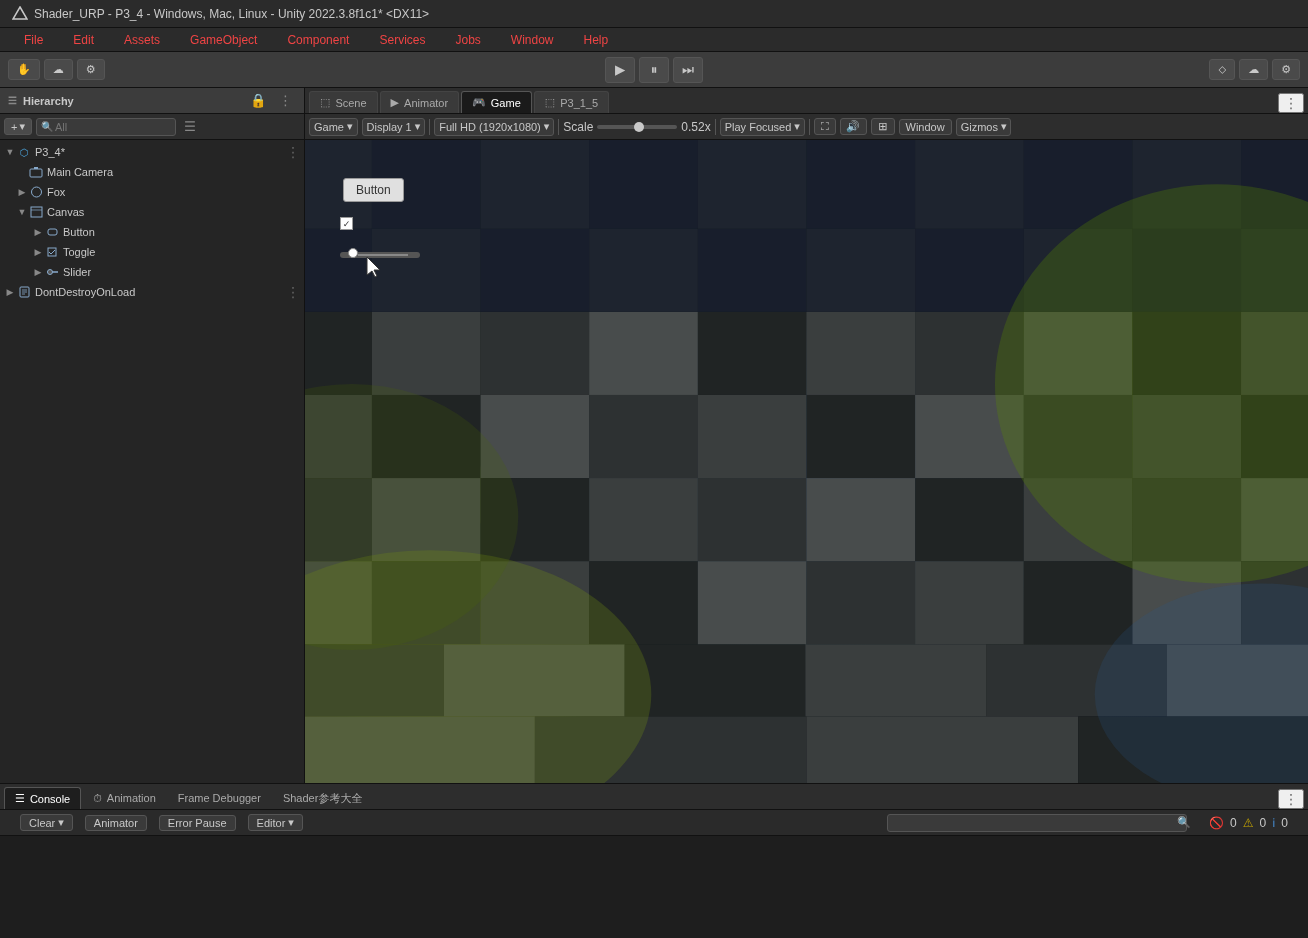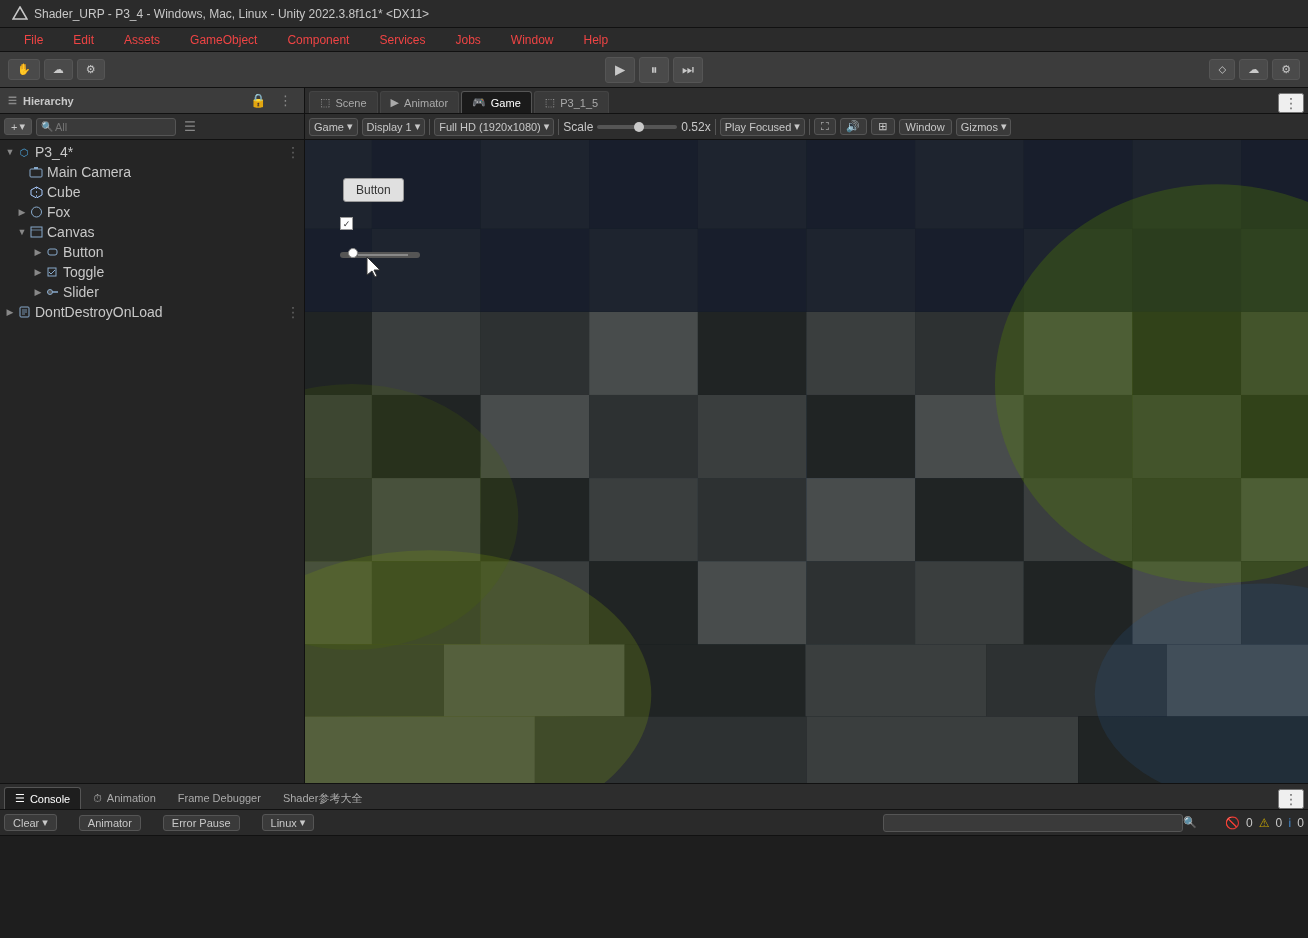--- a/index.html
+++ b/index.html
@@ -163,21 +163,21 @@
     }
     .tree-icon {
       width: 16px;
       height: 16px;
       margin-right: 3px;
       display: flex;
       align-items: center;
       justify-content: center;
       font-size: 10px;
     }
-    .tree-label { font-size: 14px; }
+    .tree-label { font-size: 11px; }
     .tree-modified { color: #c8c8c8; }
     .indent-1 { padding-left: 16px; }
     .indent-2 { padding-left: 32px; }
     .tree-item-dots {
       margin-left: auto;
       color: #666;
       font-size: 14px;
     }
 
     
@@ -311,22 +311,22 @@
       background: #1e1e1e;
       color: #fff;
       border: 1px solid #555;
       border-bottom: none;
     }
     .bottom-toolbar {
       height: 26px;
       background: #2a2a2a;
       display: flex;
       align-items: center;
-      padding: 0 4px;
-      gap: 22px;
+      padding: 0 20px;
+      gap: 12px;
       border-bottom: 1px solid #111;
     }
     .bt-btn {
       background: #3a3a3a;
       border: 1px solid #555;
       border-radius: 3px;
       padding: 1px 8px;
       color: #c8c8c8;
       font-size: 11px;
       cursor: pointer;
@@ -554,30 +554,20 @@
         <span class="tree-icon" style="color:#88aacc;">
           <svg width="14" height="12" viewBox="0 0 14 12">
               <rect x="1" y="3" width="12" height="8" rx="1" fill="none" stroke="#88aacc" stroke-width="1"></rect>
               <polygon points="5,3 5,1 9,1 9,3" fill="#88aacc"></polygon>
             </svg>
         </span>
         <span class="tree-label">Main Camera</span>
       </div>
 
 
-      <div class="tree-item indent-1">
-        <span class="tree-arrow"></span>
-        <span class="tree-icon" style="color:#aaccff;">
-          <svg width="13" height="12" viewBox="0 0 13 12">
-              <polygon points="6.5,1 12,4 12,9 6.5,12 1,9 1,4" fill="none" stroke="#aaccff" stroke-width="1"></polygon>
-              <line x1="6.5" y1="1" x2="6.5" y2="12" stroke="#aaccff" stroke-width="0.7" stroke-dasharray="2,2"></line>
-            </svg>
-        </span>
-        <span class="tree-label">Cube</span>
-      </div>
 
       <div class="tree-item indent-1">
         <span class="tree-arrow">▶</span>
         <span class="tree-icon" style="color:#88aacc;">
           <svg width="13" height="12" viewBox="0 0 13 12">
               <circle cx="6.5" cy="6" r="5" fill="none" stroke="#88aacc" stroke-width="1"></circle>
             </svg>
         </span>
         <span class="tree-label">Fox</span>
       </div>
@@ -876,21 +866,21 @@
       <span>Clear</span>
       <span>▾</span>
     </button>
     <button class="bt-btn">
       <span>Animator</span>
     </button>
     <button class="bt-btn">
       <span>Error Pause</span>
     </button>
     <button class="bt-btn">
-      <span>Linux</span>
+      <span>Editor</span>
       <span>▾</span>
     </button>
     <div class="bt-spacer"></div>
     <input class="bt-search" type="text" placeholder="" style="">
     <span style="color:#888;margin-left:-22px;margin-right:6px;font-size:11px;">🔍</span>
     <div style="display:flex;align-items:center;gap:6px;">
       <span style="color:#cc4444;">🚫</span>
       <span>0</span>
       <span style="color:#ccaa00;">⚠</span>
       <span>0</span>

